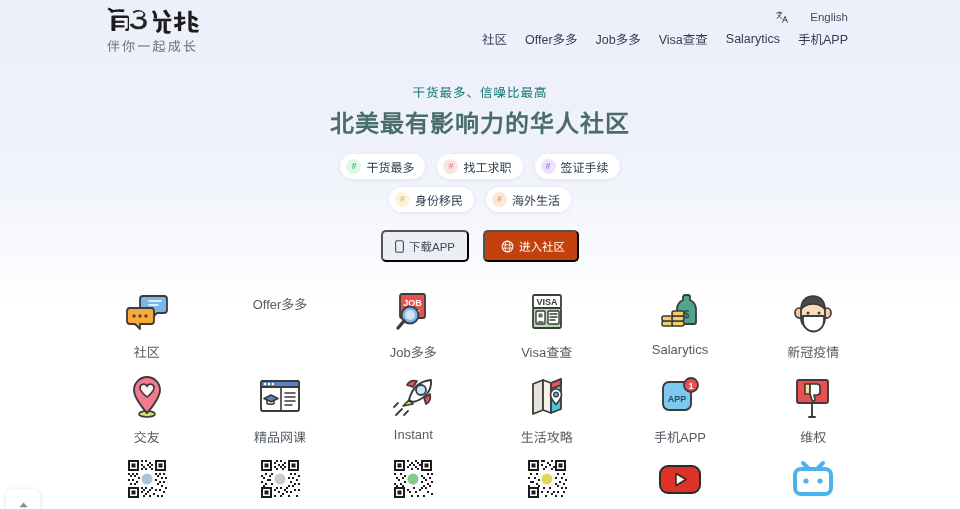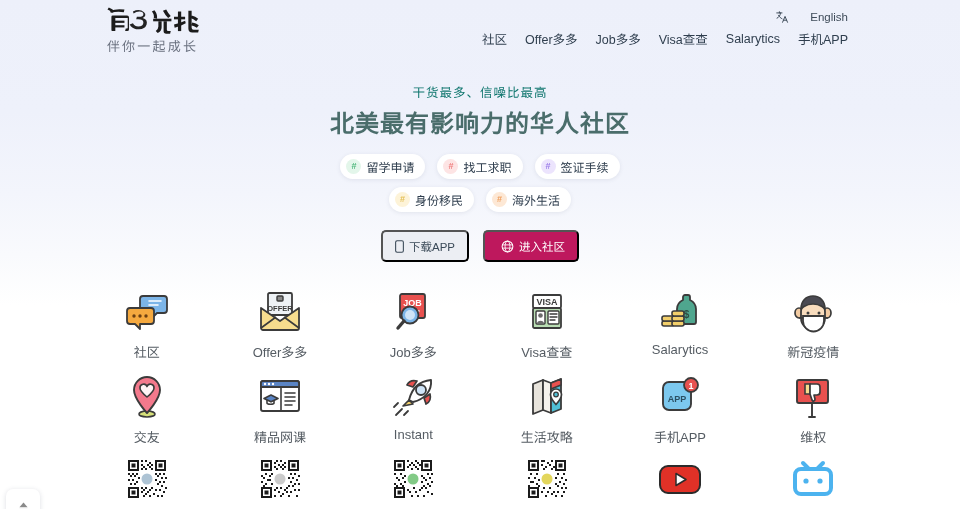--- a/index.html
+++ b/index.html
@@ -113,21 +113,21 @@
   }
   .btn {
     display: inline-flex; align-items: center; gap: 5px;
     font-size: 11.5px;
     border-radius: 5px;
     padding: 6px 12px;
     cursor: pointer;
     white-space: nowrap;
   }
   .btn-light { background: #eceef3; color: #3b4a58; }
-  .btn-dark  { background: #be185d; color: #ffffff; padding-left: 16px; }
+  .btn-dark  { background: #c2410c; color: #ffffff; padding-left: 16px; }
   .btn svg { display: block; }
 
   
   .grid {
     margin: 22px auto 0;
     width: 800px;
     display: grid;
     grid-template-columns: repeat(6, 1fr);
     row-gap: 8px;
   }
@@ -223,21 +223,21 @@
 
 <div class="hero">
   <div class="hero-sub">干货最多、信噪比最高</div>
   <h1 class="hero-title">北美最有影响力的华人社区</h1>
 </div>
 
 <div class="tags">
   <div class="tag-row">
     <span class="pill">
       <span class="pill-badge" style="background:#e3f6ea;color:#4eb87b;">#</span>
-      <span>留学申请</span>
+      <span>干货最多</span>
     </span>
     <span class="pill">
       <span class="pill-badge" style="background:#fde4e4;color:#ef8080;">#</span>
       <span>找工求职</span>
     </span>
     <span class="pill">
       <span class="pill-badge" style="background:#ece4fd;color:#9b7ce8;">#</span>
       <span>签证手续</span>
     </span>
   </div>
@@ -286,29 +286,20 @@
           <circle cx="11" cy="26" r="1.7"></circle>
             <circle cx="17" cy="26" r="1.7"></circle>
             <circle cx="23" cy="26" r="1.7"></circle>
         </g>
       </svg>
     </div>
     <div class="cell-label">社区</div>
   </div>
 
   <div class="cell">
-    <div class="cell-icon">
-      <svg width="46" height="44" viewBox="0 0 46 44">
-        <rect x="11" y="3" width="24" height="22" rx="1.5" fill="#eef2f6" stroke="#3b3b3b" stroke-width="1.8"></rect>
-        <rect x="20" y="6" width="6" height="5" rx="1" fill="#8a8a8a" stroke="#3b3b3b" stroke-width="1.4"></rect>
-        <text x="23" y="21" font-size="7.5" font-weight="700" fill="#3b3b3b" text-anchor="middle" font-family="'Liberation Sans',sans-serif">OFFER</text>
-        <path d="M4 18l19 13 19-13v20a2 2 0 01-2 2H6a2 2 0 01-2-2z" fill="#f7dd8e" stroke="#3b3b3b" stroke-width="1.8" stroke-linejoin="round"></path>
-        <path d="M4 38l15-11M42 38L27 27" stroke="#3b3b3b" stroke-width="1.6" fill="none"></path>
-      </svg>
-    </div>
     <div class="cell-label">Offer多多</div>
   </div>
 
   <div class="cell">
     <div class="cell-icon">
       <svg width="46" height="44" viewBox="0 0 46 44">
         <rect x="10" y="4" width="25" height="24" rx="2" fill="#e8514f" stroke="#3b3b3b" stroke-width="1.8"></rect>
         <text x="22.5" y="16" font-size="9" font-weight="700" fill="#ffffff" text-anchor="middle" font-family="'Liberation Sans',sans-serif">JOB</text>
         <path d="M16 21h13M16 25h8" stroke="#fff" stroke-width="1.5" fill="none" stroke-linecap="round"></path>
         <circle cx="20" cy="25" r="8.5" fill="#7cb5e8" stroke="#3b3b3b" stroke-width="1.8"></circle>

